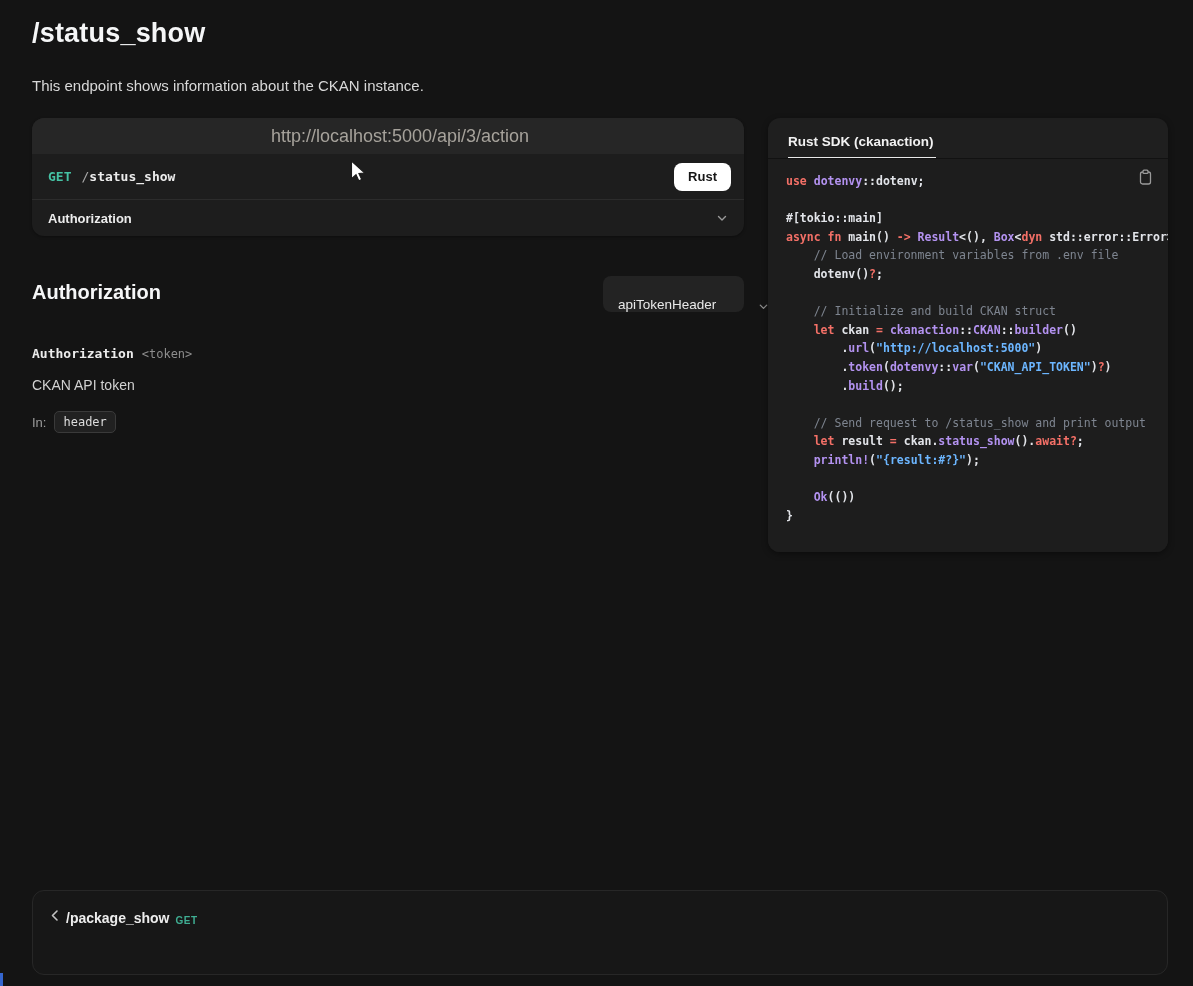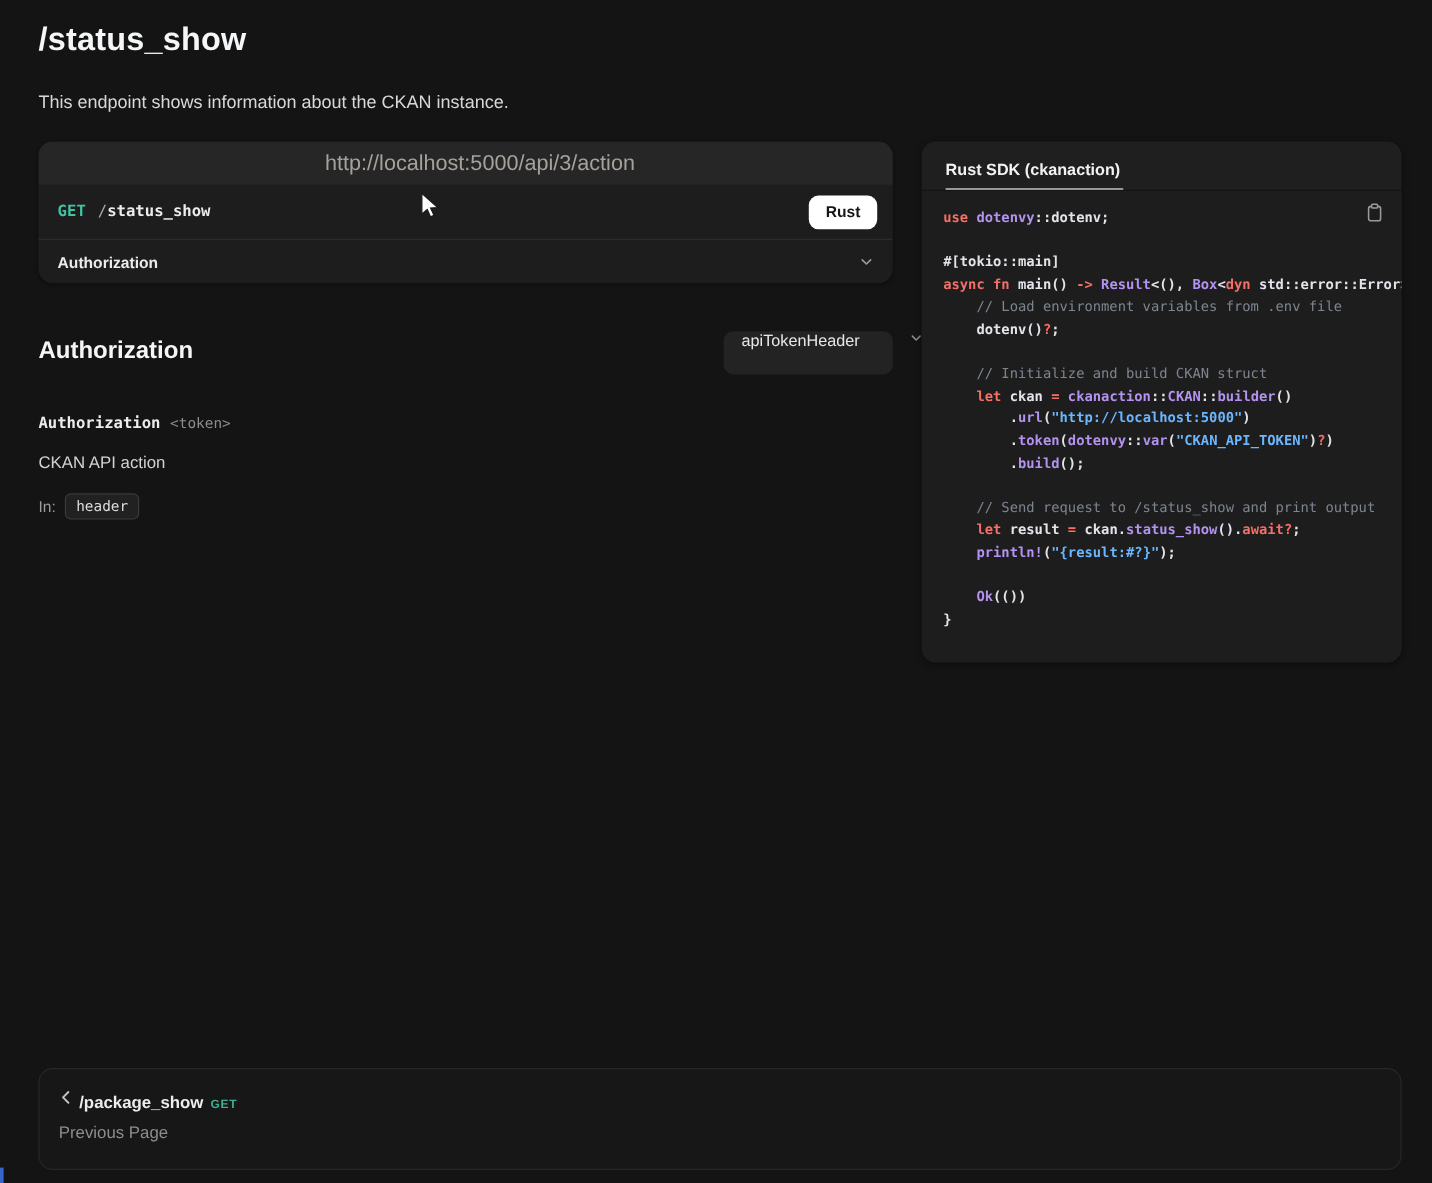--- a/index.html
+++ b/index.html
@@ -31,21 +31,21 @@
   .req-path .slash{color:#a8a8a8;font-weight:400;}
   .send-btn{margin-left:auto;background:#ffffff;color:#161616;font-size:13px;font-weight:600;
     border:none;border-radius:8px;padding:6px 14px;height:28px;cursor:pointer;}
   .auth-row{height:37px;border-top:1px solid rgba(255,255,255,.07);display:flex;align-items:center;padding:0 16px;}
   .auth-row-label{font-size:13px;font-weight:600;color:#ececec;}
   .auth-row .chev{margin-left:auto;}
   .chev svg{display:block;}
   
   .auth-heading{left:32px;top:281px;font-size:20px;font-weight:700;color:#f5f6f7;}
   .scheme-select{left:603px;top:276px;width:141px;height:36px;background:#232323;border:none;border-radius:8px;
-    display:flex;align-items:flex-start;padding:0 10px 0 15px;cursor:pointer;gap:42px;}
+    display:flex;align-items:flex-end;padding:0 10px 0 15px;cursor:pointer;gap:42px;}
   .scheme-label{font-size:13.5px;color:#e8e8e8;}
   .scheme-select .chev{margin-left:auto;}
   .param-name-row{left:32px;top:346px;font-family:"DejaVu Sans Mono",monospace;font-size:13px;}
   .param-name{font-weight:700;color:#ececec;}
   .param-type{font-size:12px;color:#8d8d8d;margin-left:8px;font-weight:400;}
   .param-desc{left:32px;top:377px;font-size:14px;color:#d2d2d2;}
   .in-row{left:32px;top:411px;display:flex;align-items:center;}
   .in-label{font-size:13px;color:#9c9c9c;}
   .in-badge{margin-left:8px;font-family:"DejaVu Sans Mono",monospace;font-size:12px;color:#dddddd;
     background:#212121;border:1px solid #3a3a3a;border-radius:5px;padding:3px 8px;}
@@ -104,21 +104,21 @@
   <span class="scheme-label">apiTokenHeader</span>
   <span class="chev">
     <svg width="11" height="11" viewBox="0 0 12 12">
         <path d="M2.5 4.5 L6 8 L9.5 4.5" fill="none" stroke="#8f8f8f" stroke-width="1.4" stroke-linecap="round" stroke-linejoin="round"></path>
       </svg>
   </span>
 </div>
 <div class="abs param-name-row">
   <span class="param-name">Authorization</span><span class="param-type">&lt;token&gt;</span>
 </div>
-<div class="abs param-desc">CKAN API action</div>
+<div class="abs param-desc">CKAN API token</div>
 <div class="abs in-row">
   <span class="in-label">In:</span>
   <span class="in-badge">header</span>
 </div>
 
 <div class="abs code-card">
   <div class="code-header">
     <span class="code-tab">Rust SDK (ckanaction)</span>
   </div>
   <div class="code-body">
@@ -137,21 +137,20 @@
 <div class="abs footer-card">
   <div class="footer-top">
     <span>
       <svg width="12" height="13" viewBox="0 0 12 13">
           <path d="M8 2 L3.5 6.5 L8 11" fill="none" stroke="#c2c2c2" stroke-width="1.6" stroke-linecap="round" stroke-linejoin="round"></path>
         </svg>
     </span>
     <span class="footer-path">/package_show</span>
     <span class="footer-method">GET</span>
   </div>
-  <div class="footer-sub">Previous Page</div>
 </div>
 
 <div class="abs scroll-mark" style="background: rgb(53, 102, 207);"></div>
 
 <div class="abs cursor">
   <svg width="18" height="24" viewBox="0 0 18 24">
       <path d="M1.5 1 L1.5 18.6 L6 14.7 L8.8 20.8 L11.7 19.4 L8.9 13.4 L14.8 13 Z" fill="#ffffff" stroke="#1a1a1a" stroke-width="1.1"></path>
     </svg>
 </div>
 

